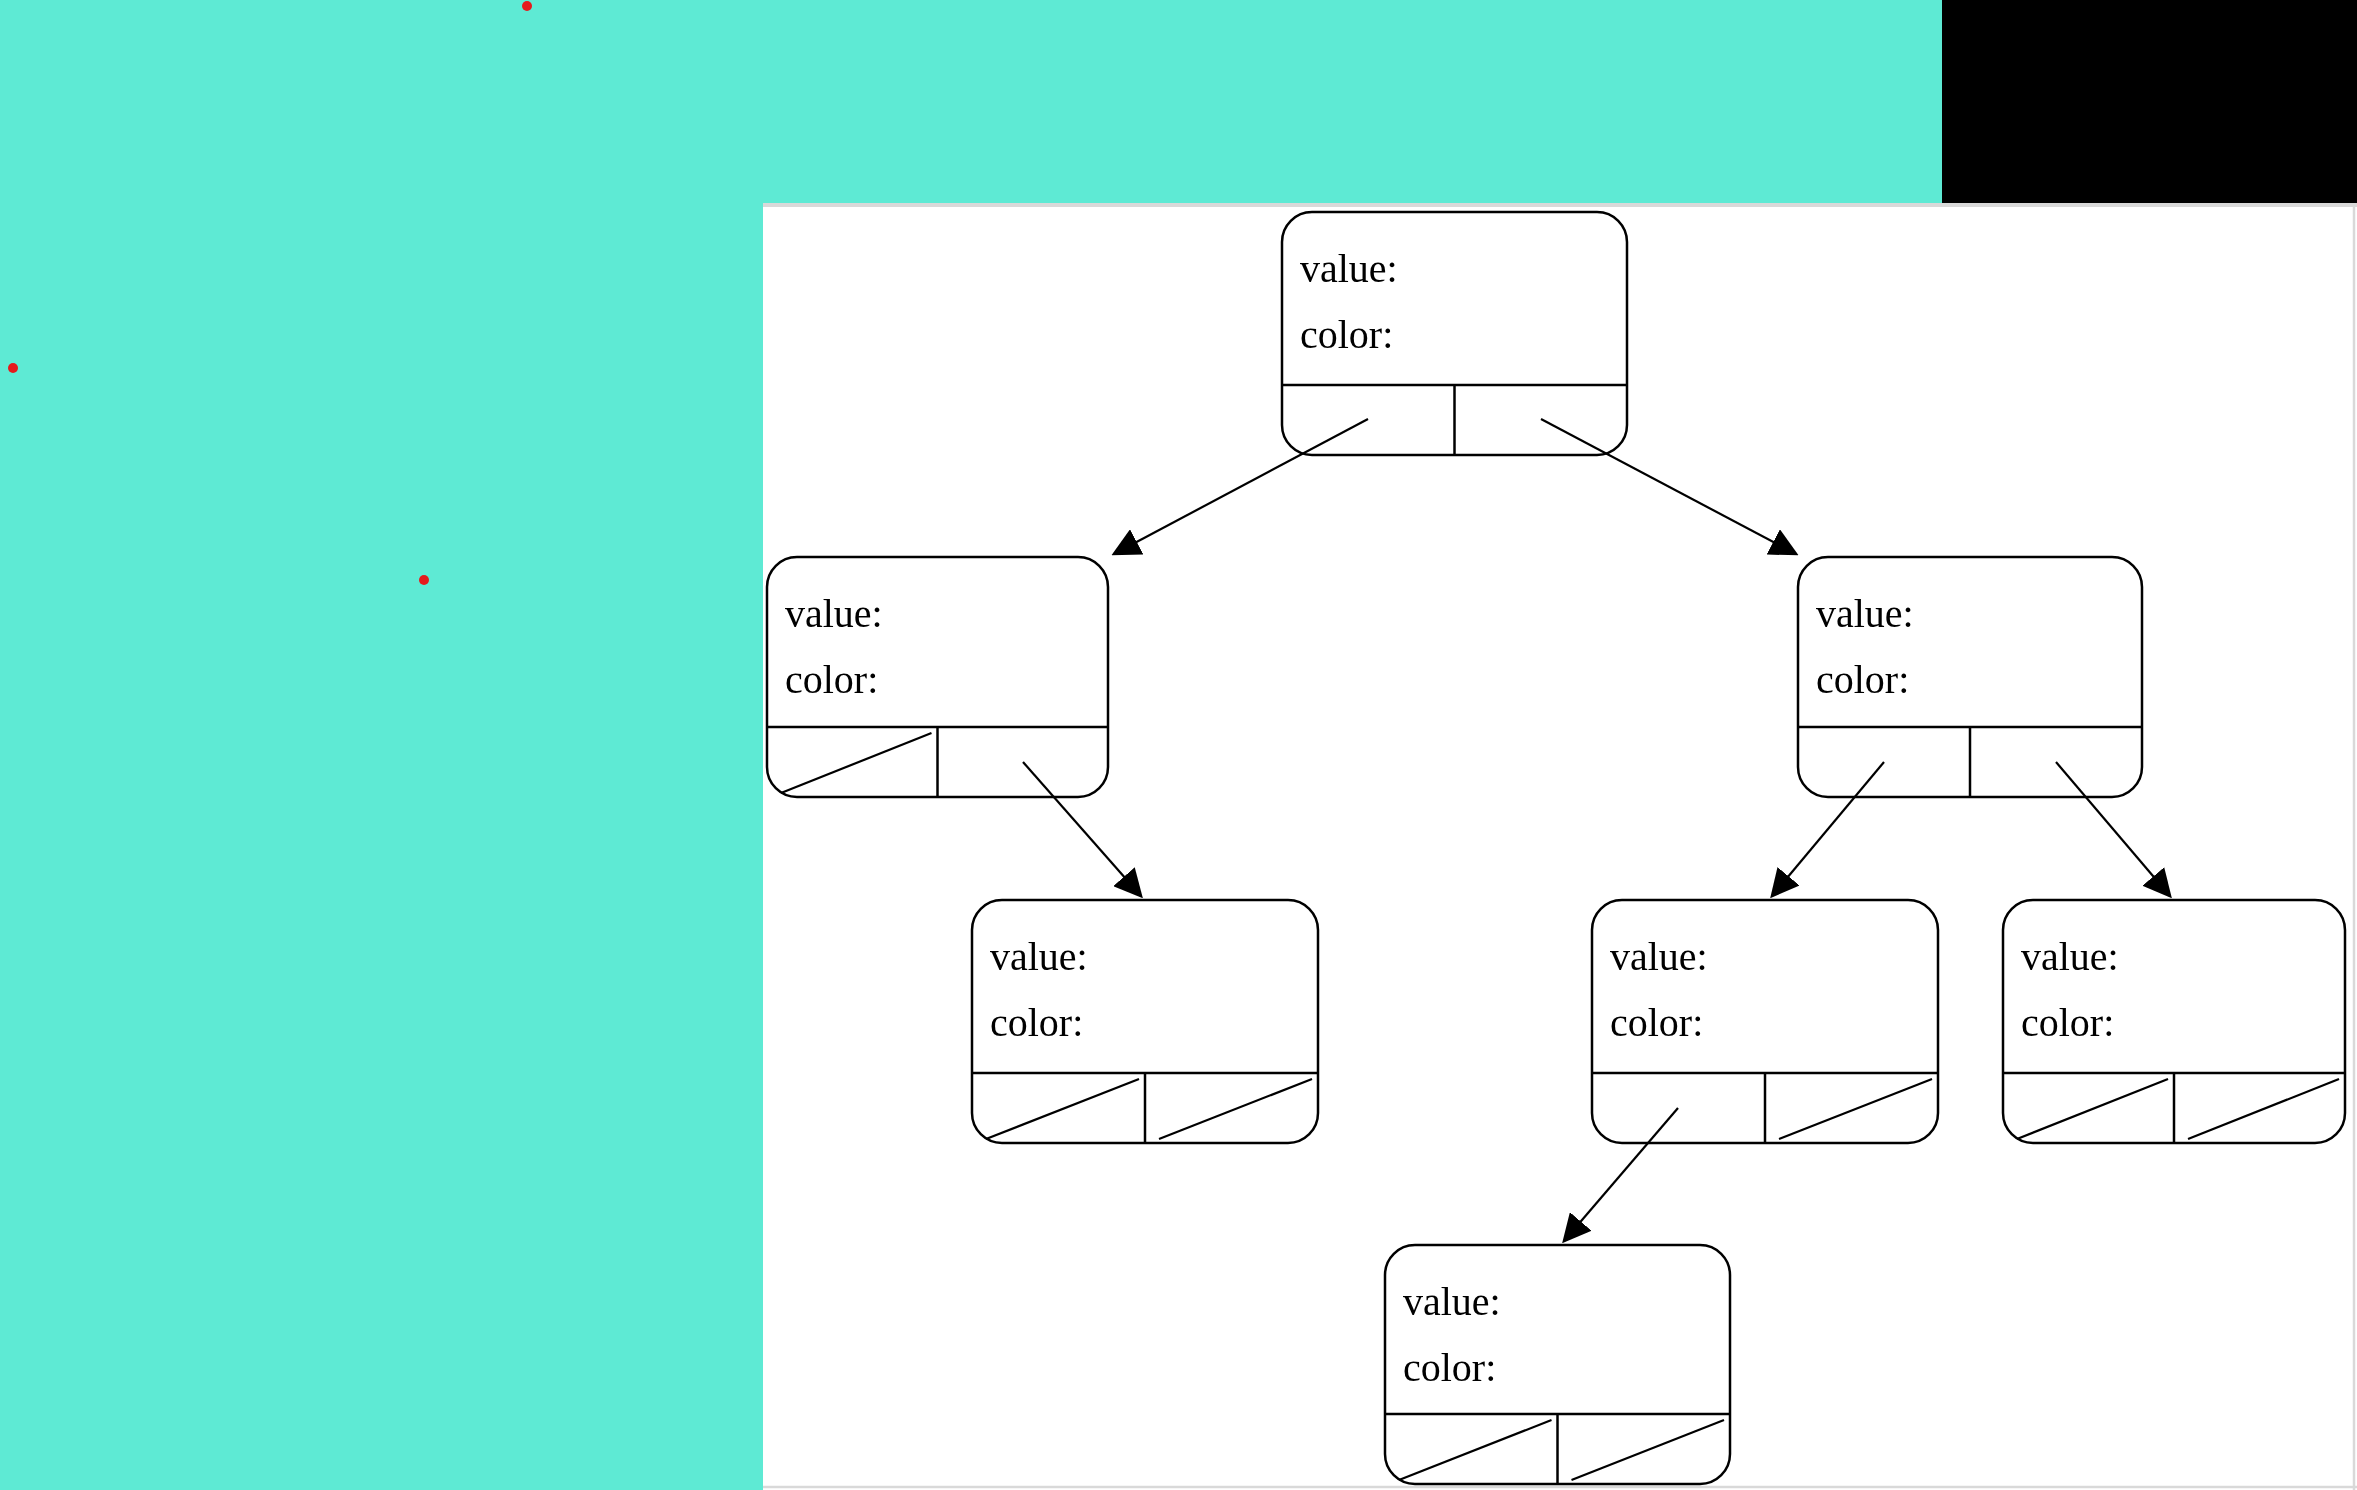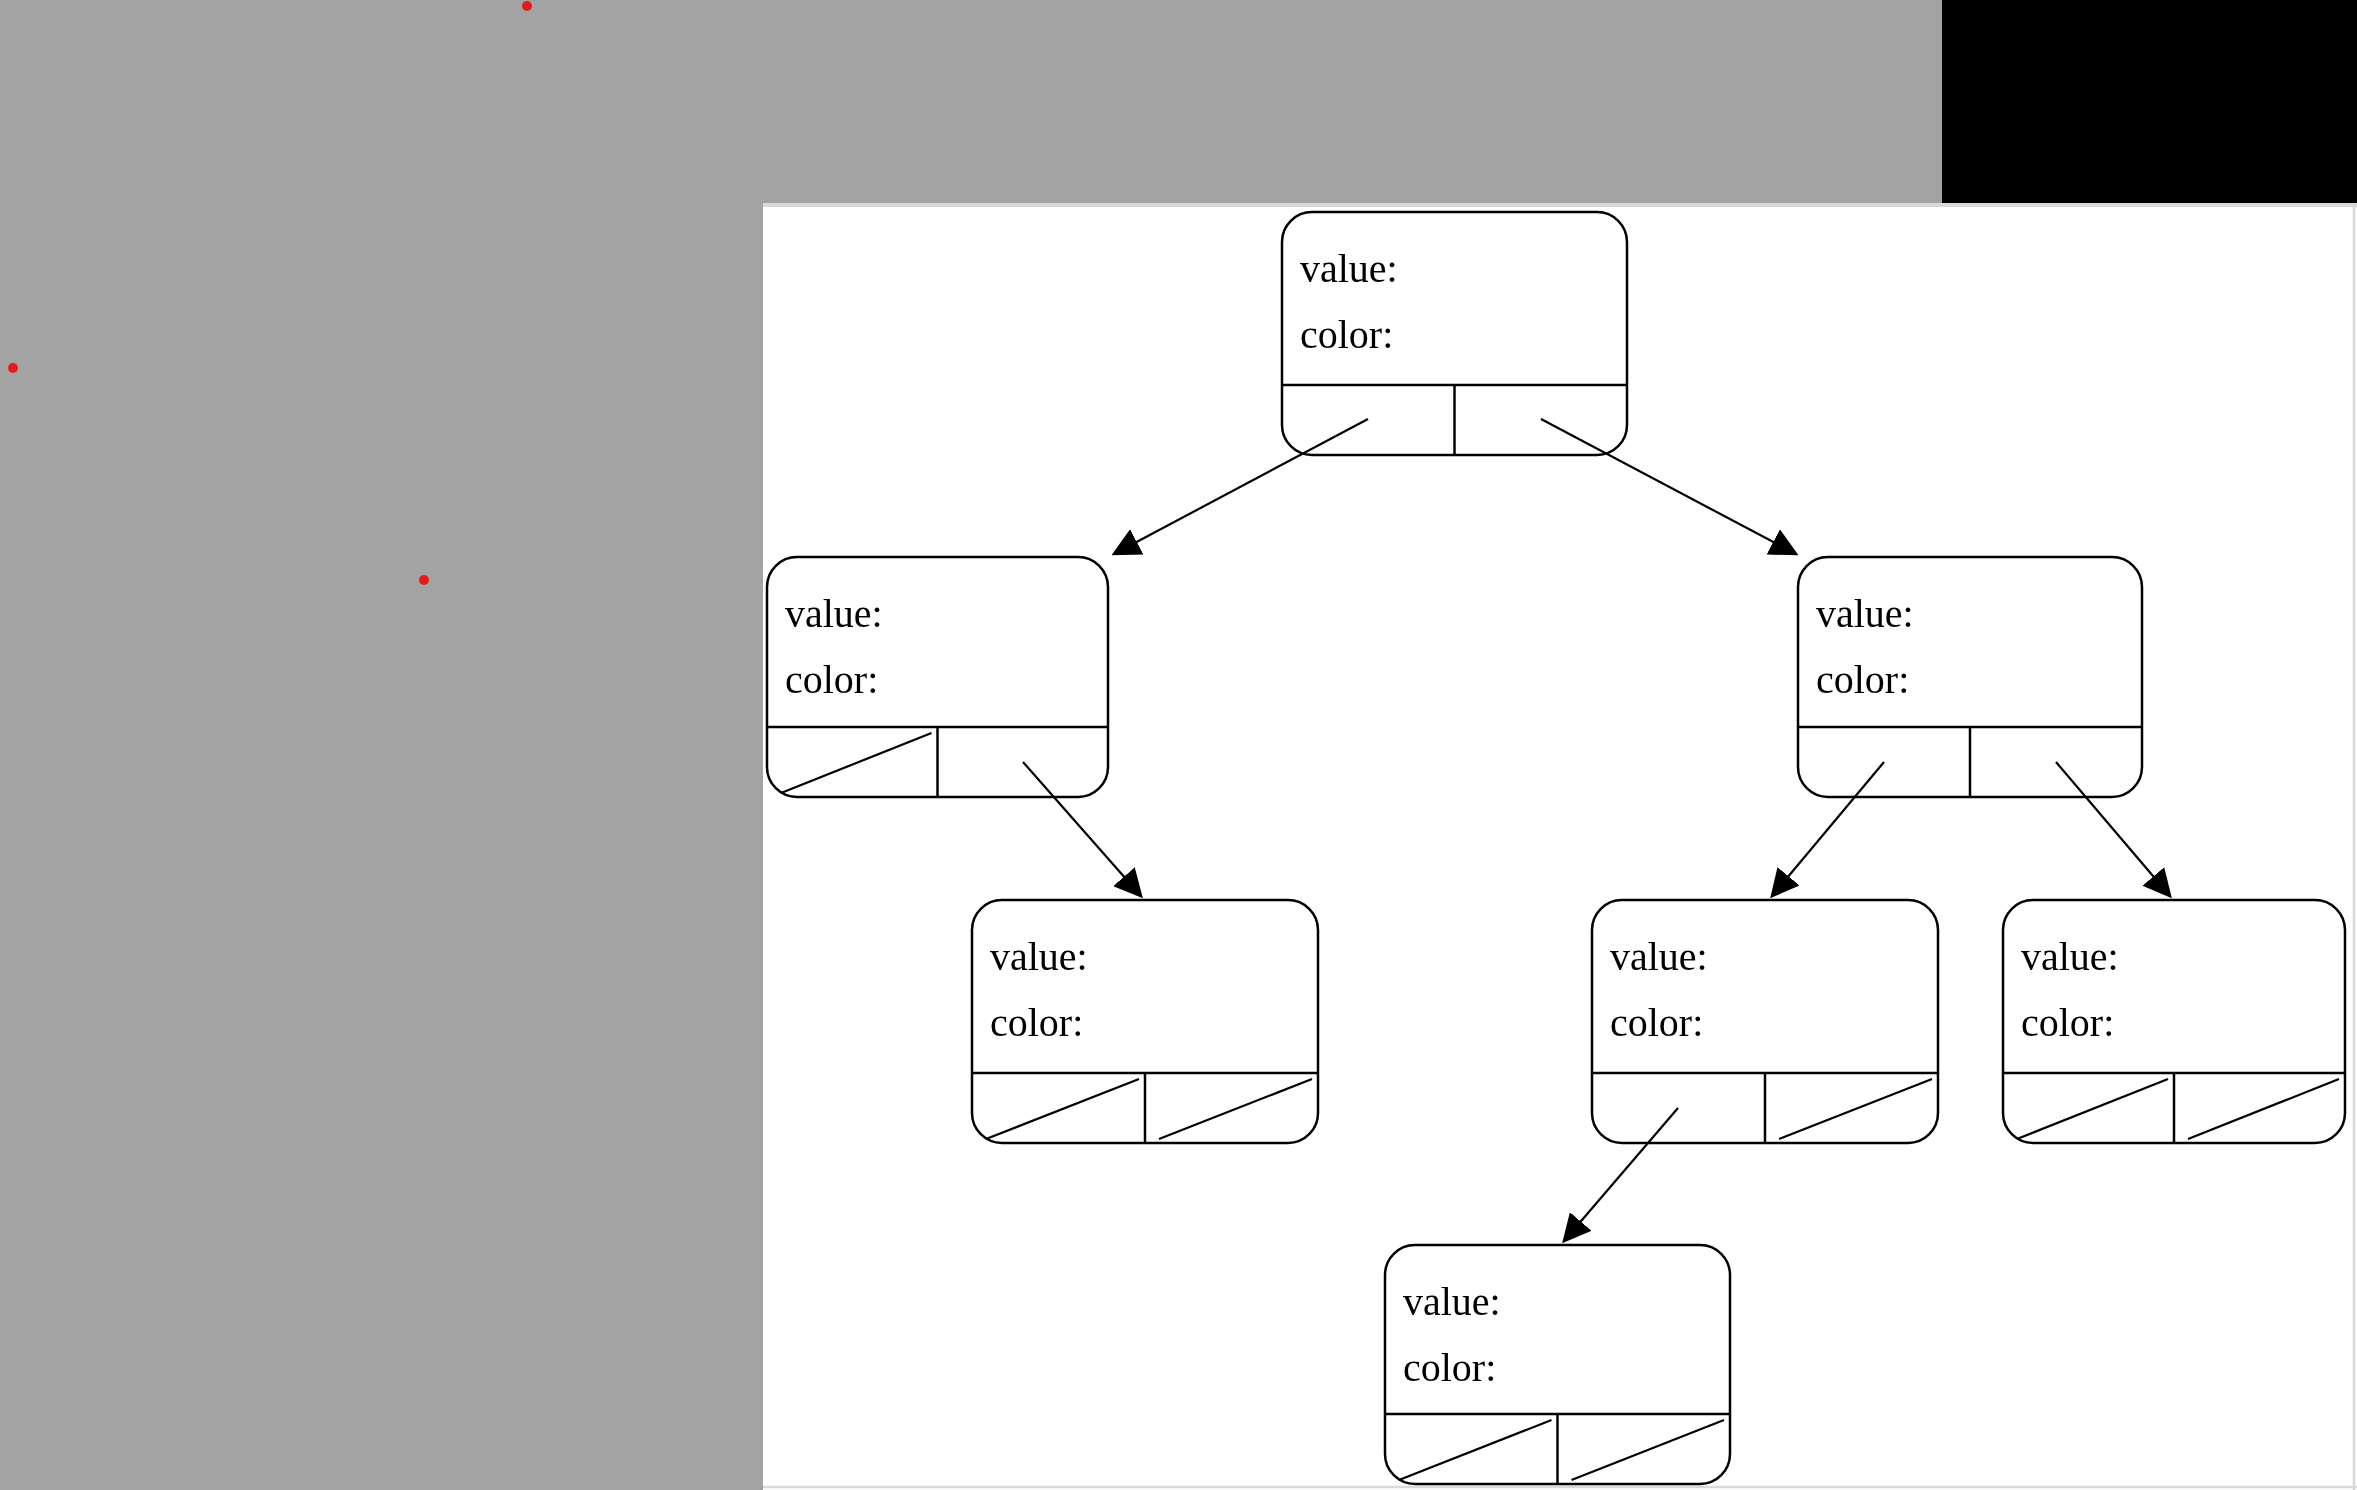--- a/index.html
+++ b/index.html
@@ -7,21 +7,21 @@
     padding: 0;
     background: #000000;
     width: 2357px;
     height: 1490px;
     overflow: hidden;
   }
   .stage {
     position: relative;
     width: 1942px;
     height: 1490px;
-    background: #a3a3a3;
+    background: #5eead4;
   }
   svg {
     display: block;
     width: 2357px;
     height: 1490px;
   }
   text {
     font-family: "Liberation Serif", "DejaVu Serif", serif;
   }
 </style>

